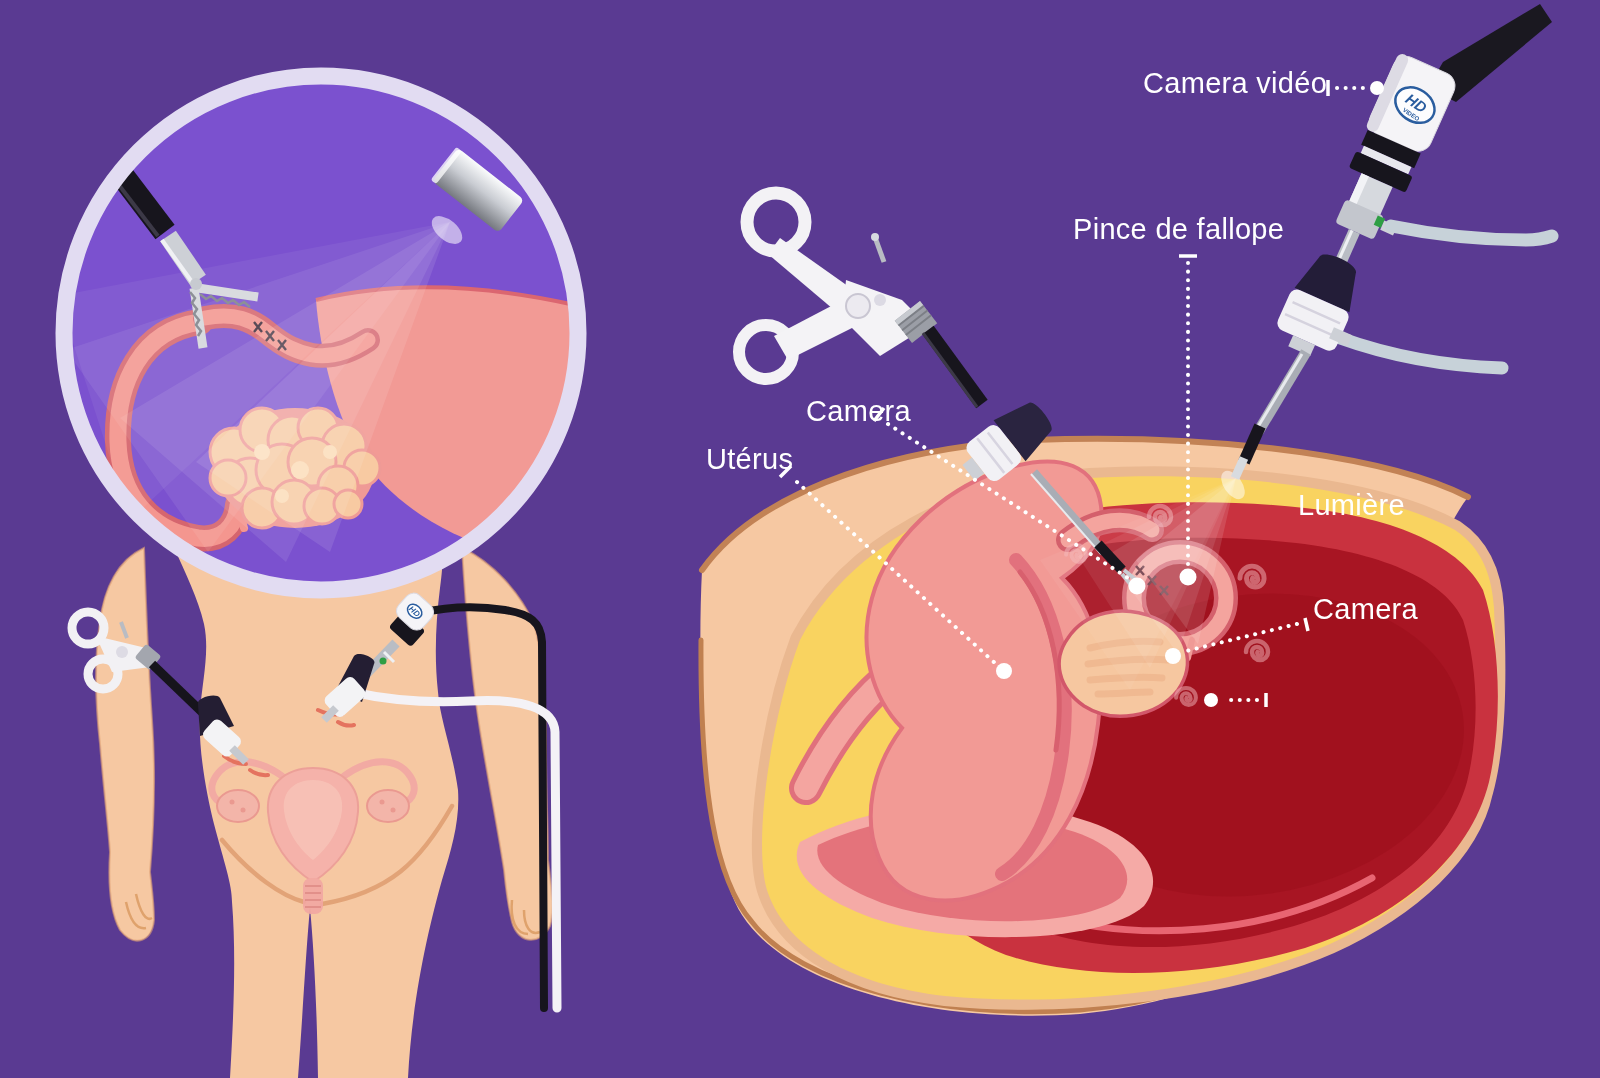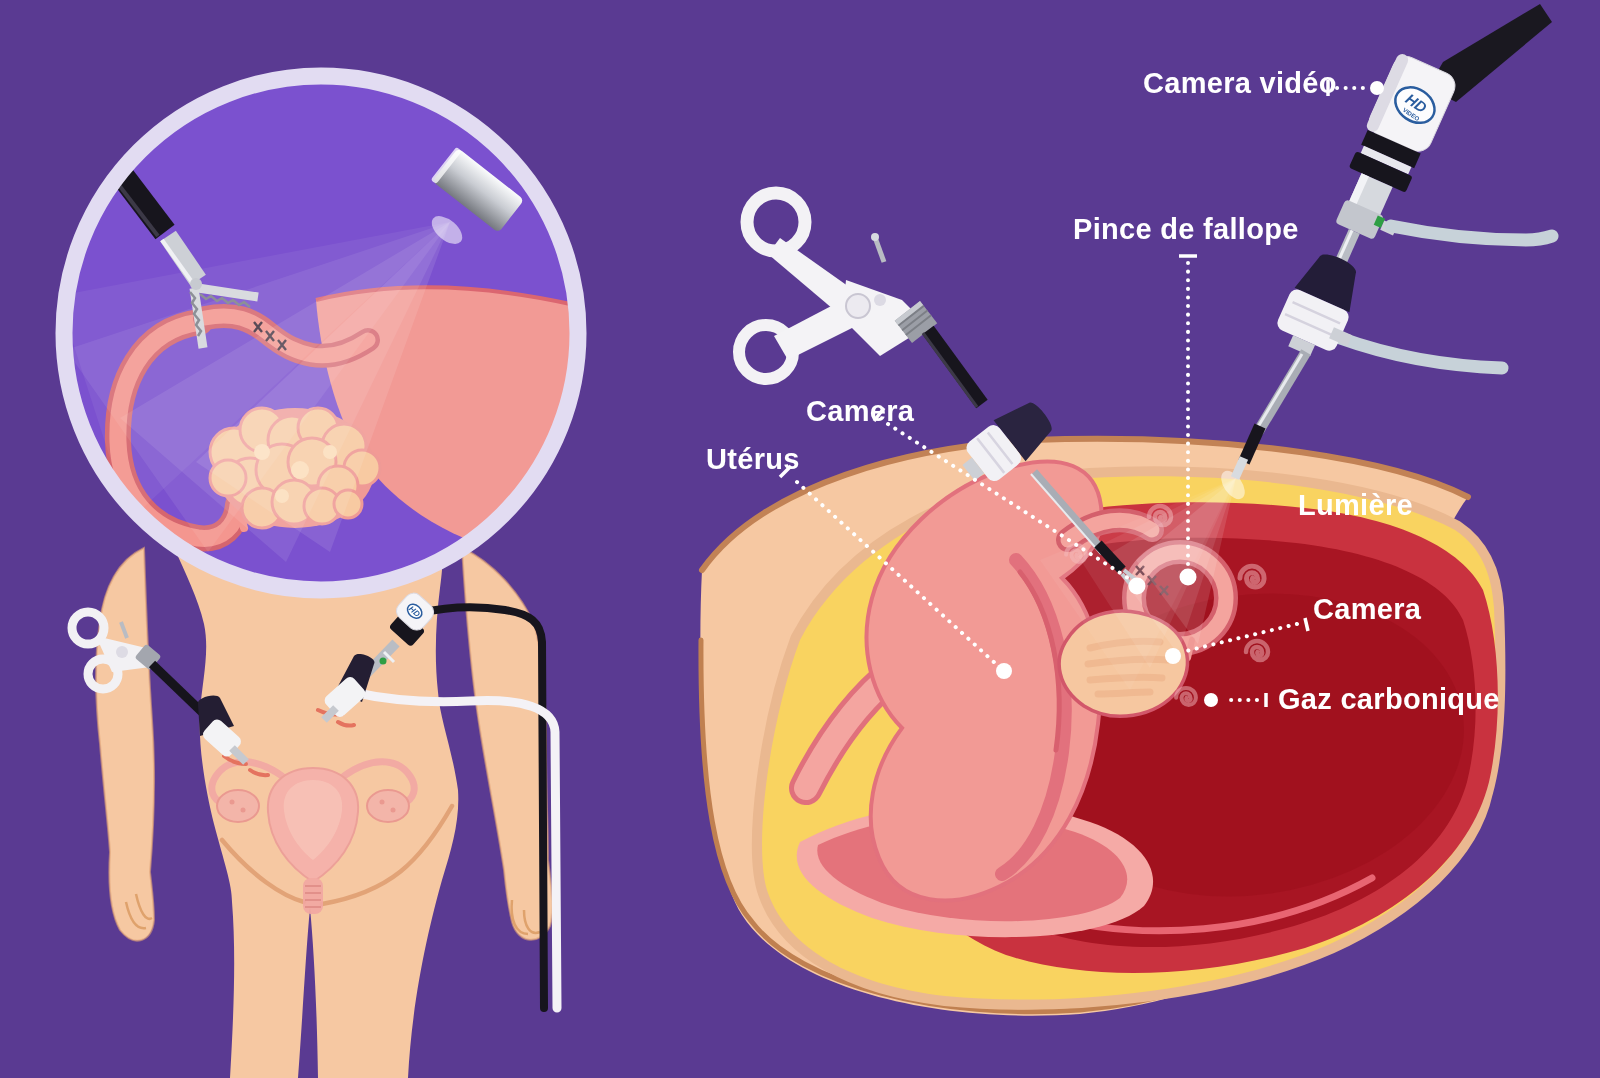--- a/index.html
+++ b/index.html
@@ -1,19 +1,19 @@
 <!DOCTYPE html>
 <html><head>
 <meta charset="utf-8">
 <style>
   html,body{margin:0;padding:0;background:#3d2766;}
   .stage{position:relative;width:1600px;height:1078px;overflow:hidden;background:#5a3a92;
          font-family:"Liberation Sans",sans-serif;}
   .stage svg{position:absolute;left:0;top:0;}
-  .label{position:absolute;color:#ffffff;font-size:29px;line-height:34px;letter-spacing:.3px;white-space:nowrap;font-weight:bold;}
+  .label{position:absolute;color:#ffffff;font-size:29px;line-height:34px;letter-spacing:.3px;white-space:nowrap;}
 </style>
 </head>
 <body>
 
 <div class="stage">
 
 <svg width="1600" height="1078" viewBox="0 0 1600 1078">
 <defs>
   <clipPath id="insetClip">
           <circle cx="321" cy="333" r="250"></circle>
@@ -347,15 +347,14 @@
   </g>
 </g>
 </svg>
 
 <div class="label" style="left:1143px;top:66px">Camera vidéo</div>
 <div class="label" style="left:1073px;top:212px">Pince de fallope</div>
 <div class="label" style="left:806px;top:394px">Camera</div>
 <div class="label" style="left:706px;top:442px">Utérus</div>
 <div class="label" style="left:1298px;top:488px">Lumière</div>
 <div class="label" style="left:1313px;top:592px">Camera</div>
-<div class="label" style="left:1278px;top:682px">Gaz carbonique</div>
 
 </div>
 
 </body></html>

